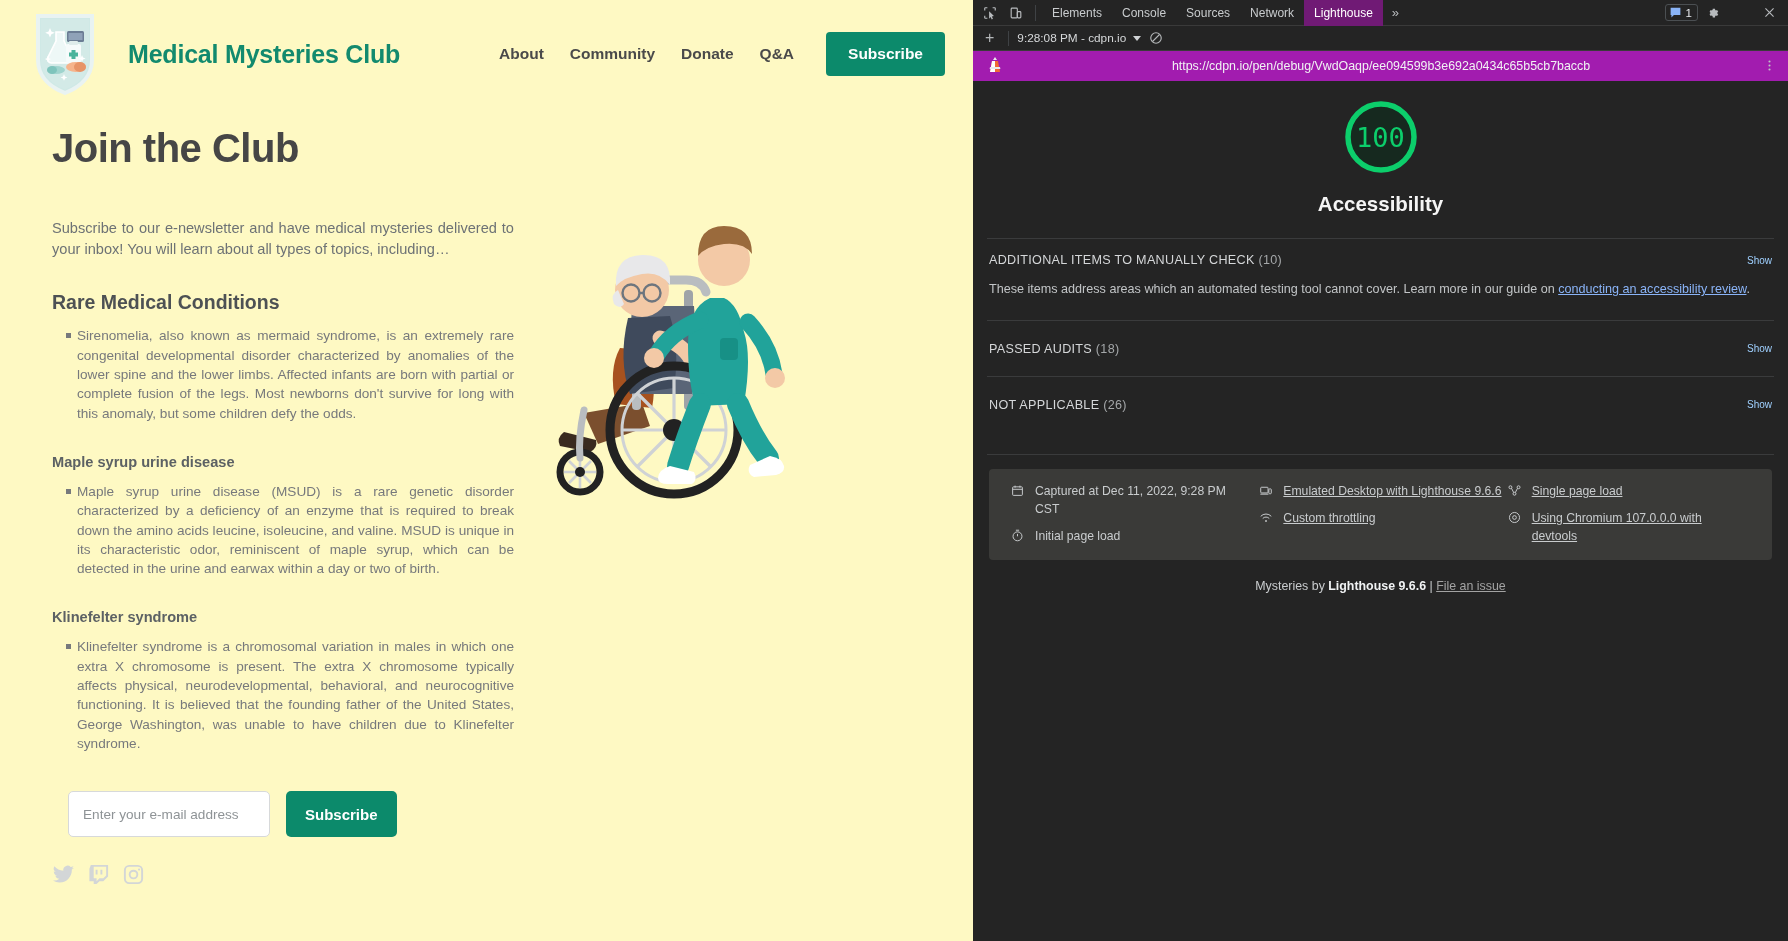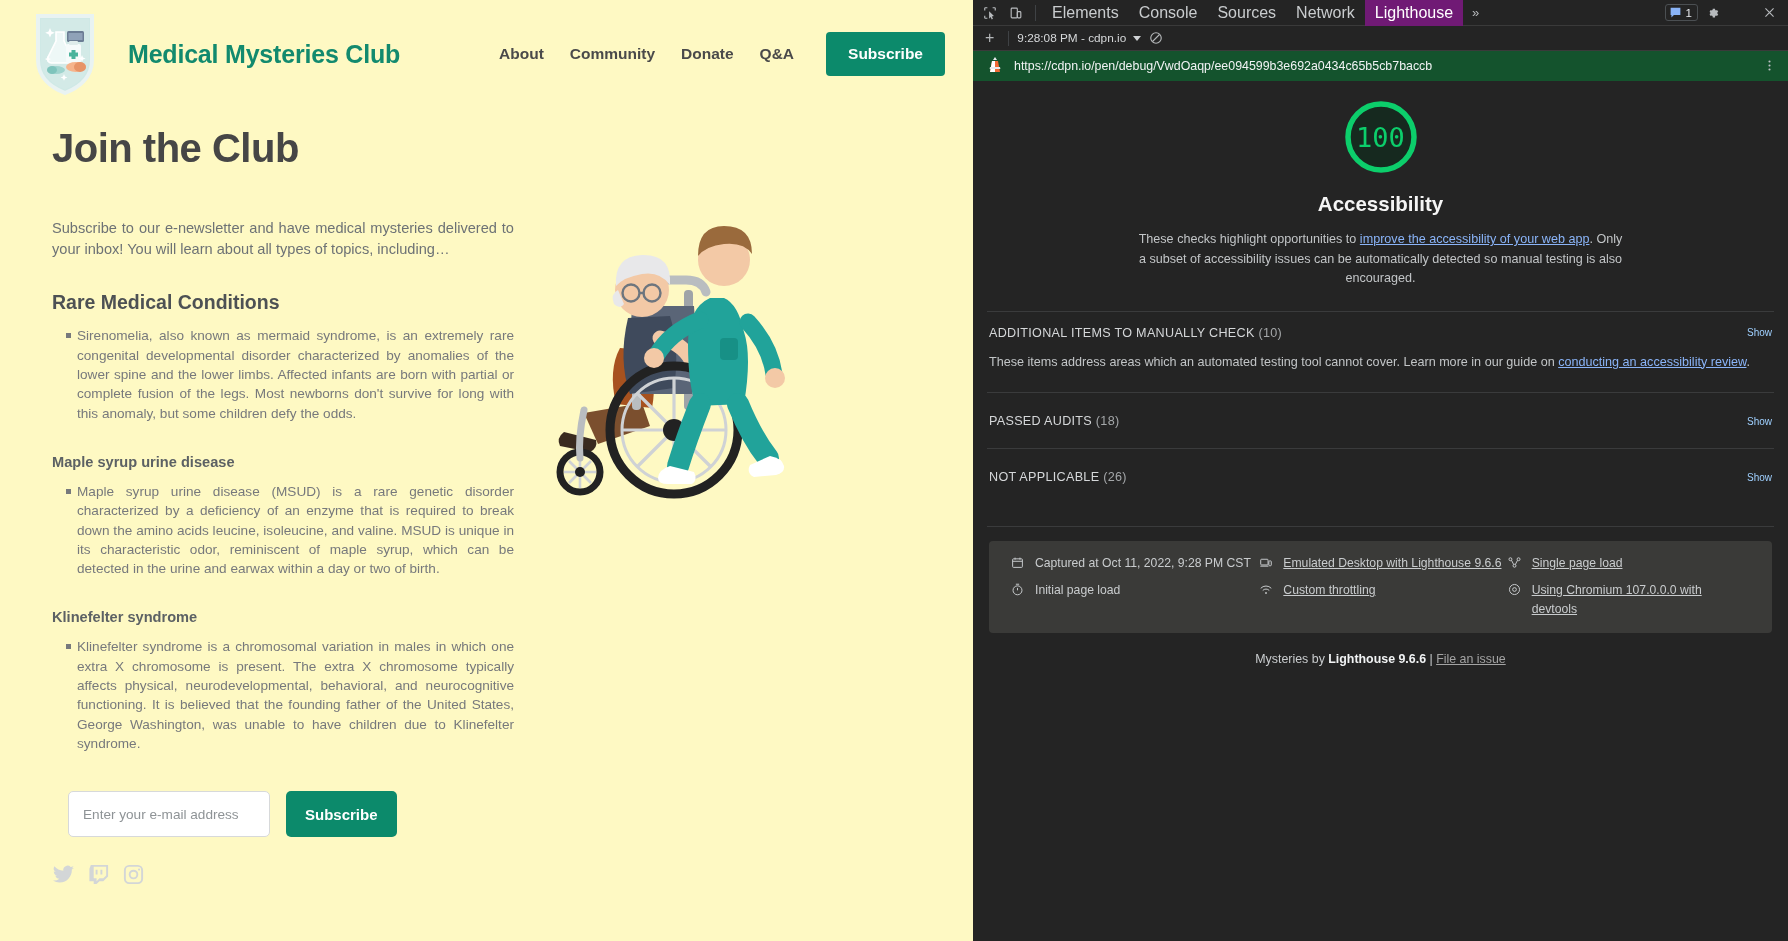--- a/index.html
+++ b/index.html
@@ -60,41 +60,41 @@
 
   
   #devtools { width:815px; flex:0 0 815px; height:941px; background:#242424; color:#e8eaed;
     font-size:12px; display:flex; flex-direction:column; }
 
   .dt-tabbar { height:26px; background:#242424; display:flex; align-items:center; padding:0 4px;
     border-bottom:1px solid #3a3a3a; flex:0 0 26px; }
   .dt-icobtn { width:26px; height:22px; display:flex; align-items:center; justify-content:center; cursor:pointer; color:#b8bbbe; }
   .dt-icobtn svg { display:block; }
   .dt-sep { width:1px; height:16px; background:#3f4245; margin:0 6px; }
-  .dt-tab { padding:0 10px; height:26px; line-height:26px; color:#c9ccce; cursor:pointer; font-size:16px; white-space:nowrap; }
+  .dt-tab { padding:0 10px; height:26px; line-height:26px; color:#c9ccce; cursor:pointer; font-size:12px; white-space:nowrap; }
   .dt-tab.active { background:#701a75; color:#fff; }
   .dt-more { padding:0 9px; color:#b8bbbe; cursor:pointer; font-size:13px; }
   .dt-right { margin-left:auto; display:flex; align-items:center; gap:2px; padding-right:2px; }
   .dt-issues { display:flex; align-items:center; gap:4px; border:1px solid #4b4f52; border-radius:3px;
       padding:1px 5px 1px 3px; color:#8ab4f8; cursor:pointer; }
   .dt-issues svg { display:block; }
   .dt-issues b { color:#e8eaed; font-weight:normal; font-size:11.5px; }
 
   .dt-subbar { height:25px; background:#242424; display:flex; align-items:center; gap:8px;
      padding:0 6px; border-bottom:1px solid #3a3a3a; flex:0 0 25px; color:#c9ccce; }
   .dt-plus { font-size:16px; color:#b4b7b9; cursor:pointer; padding:0 6px; line-height:1; }
   .dt-vsep { width:1px; height:15px; background:#3f4245; }
   .dt-runsel { display:flex; align-items:center; gap:7px; font-size:11.8px; color:#d6d8da; cursor:pointer; }
   .caret { width:0;height:0;border-left:4px solid transparent;border-right:4px solid transparent;border-top:5px solid #cfd2d4; }
   .dt-clear { color:#b4b7b9; cursor:pointer; display:flex; align-items:center; }
 
   .lh-report { flex:1; overflow:hidden; display:flex; flex-direction:column; }
 
-  .lh-urlbar { height:30px; background:#14532d; display:flex; align-items:center; gap:11px;
-     padding:0 8px 0 14px; flex:0 0 30px; }
+  .lh-urlbar { height:30px; background:#a21caf; display:flex; align-items:center; gap:11px;
+     padding:0 8px 0 14px; flex:0 0 30px;text-align:center; }
   .lh-urlbar .url { color:#f1f3f4; font-size:12.4px; white-space:nowrap; overflow:hidden; text-overflow:ellipsis; flex:1; }
   .lh-kebab { color:#bdc1c6; cursor:pointer; letter-spacing:0; font-size:14px; line-height:1; padding:0 4px; }
 
   .lh-scroll { flex:1; overflow:hidden; background:#242424; padding:0 14px; }
   .lh-gauge-wrap { display:flex; flex-direction:column; align-items:center; padding-top:17px; }
   .lh-gauge { width:78px; height:78px; position:relative; }
   .lh-gauge .score { position:absolute; inset:0; display:flex; align-items:center; justify-content:center;
       font-family:"DejaVu Sans Mono", monospace; font-size:27px; color:#0cce6b; }
   .lh-cat-title { font-size:20.5px; font-weight:bold; color:#f5f5f5; margin-top:16px; }
   .lh-desc { font-size:12.6px; color:#c2c5c7; line-height:1.55; text-align:center; max-width:492px; margin:14px auto 0; }
@@ -349,23 +349,20 @@
 
       <div class="lh-gauge-wrap">
         <div class="lh-gauge">
           <svg width="78" height="78" viewBox="0 0 78 78">
             <circle cx="39" cy="39" r="33" fill="#16291f"></circle>
             <circle cx="39" cy="39" r="33" fill="none" stroke="#0cce6b" stroke-width="5.5"></circle>
           </svg>
           <div class="score">100</div>
         </div>
         <div class="lh-cat-title">Accessibility</div>
-        <div class="lh-desc">
-          <span>These checks highlight opportunities to </span><a href="#">improve the accessibility of your web app</a><span>. Only a subset of accessibility issues can be automatically detected so manual testing is also encouraged.</span>
-        </div>
       </div>
 
       <div class="lh-section">
         <div class="lh-section-head">
           <div class="lh-section-title">
             <span>ADDITIONAL ITEMS TO MANUALLY CHECK</span>
             <span class="count">(10)</span>
           </div>
           <div class="lh-show">Show</div>
         </div>
@@ -398,21 +395,21 @@
 
       <div class="lh-meta">
         <div class="lh-meta-col">
           <div class="lh-meta-item">
             <span class="mi-icon">
               <svg width="13" height="13" viewBox="0 0 16 16" fill="none" stroke="currentColor" stroke-width="1.2">
                 <rect x="2" y="3.5" width="12" height="10.5" rx="1"></rect>
                   <path d="M2 6.5h12M5 2v2.5M11 2v2.5"></path>
               </svg>
             </span>
-            <span>Captured at Oct 11, 2022, 9:28 PM CST</span>
+            <span>Captured at Dec 11, 2022, 9:28 PM CST</span>
           </div>
           <div class="lh-meta-item">
             <span class="mi-icon">
               <svg width="13" height="13" viewBox="0 0 16 16" fill="none" stroke="currentColor" stroke-width="1.2">
                 <circle cx="8" cy="9" r="5.5"></circle>
                   <path d="M8 9V6M6 1.5h4"></path>
               </svg>
             </span>
             <span>Initial page load</span>
           </div>

